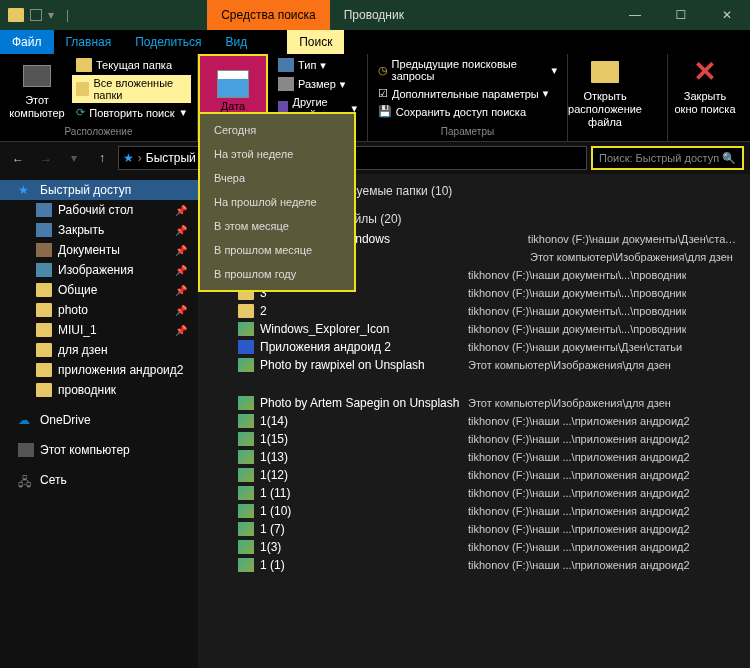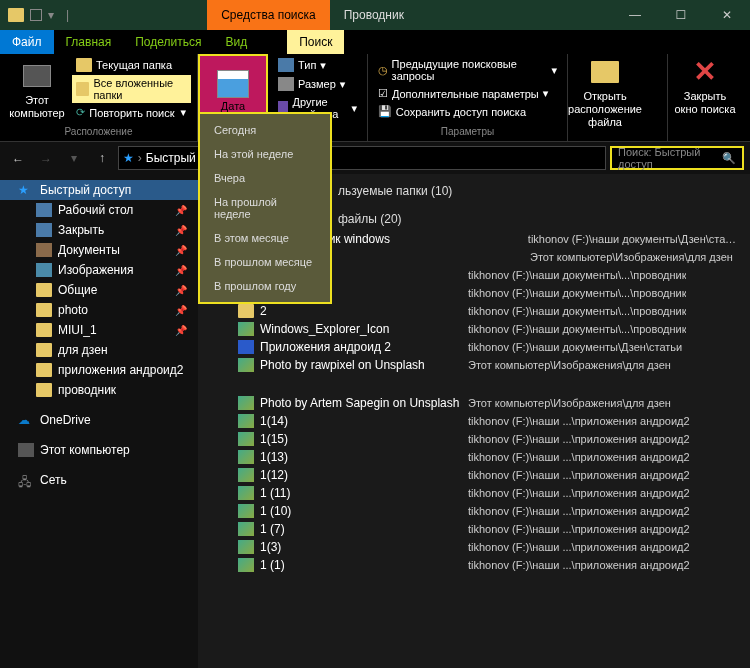--- a/index.html
+++ b/index.html
@@ -11,21 +11,21 @@
 .titlebar .folder-ico { width: 16px; height: 14px; background: #e6c867; border-radius: 1px; }
 .titlebar .tab { height: 30px; padding: 0 14px; display: flex; align-items: center; font-size: 12px; }
 .titlebar .tab.highlight { background: #f97316; color: #000; }
 .titlebar .tab.normal { color: #ddd; }
 .titlebar .spacer { flex: 1; }
 .winctrl { display: flex; }
 .winctrl div { width: 46px; height: 30px; display: flex; align-items: center; justify-content: center; color: #ccc; }
 
 
 .menubar { display: flex; height: 24px; background: #000; align-items: stretch; }
-.menubar .item { padding: 0 12px; display: flex; align-items: center; font-size: 12px; color: #84cc16; }
+.menubar .item { padding: 0 12px; display: flex; align-items: center; font-size: 12px; color: #0ea5e9; }
 .menubar .item.file { background: #0078d4; color: #fff; }
 .menubar .item.highlight { background: #fff29a; color: #000; }
 
 
 .ribbon { display: flex; background: #000; height: 88px; border-bottom: 1px solid #333; position: relative; }
 .ribbon-group { display: flex; flex-direction: column; padding: 2px 6px; border-right: 1px solid #333; }
 .ribbon-group .top { flex: 1; display: flex; gap: 4px; }
 .ribbon-group .label { font-size: 10px; color: #888; text-align: center; padding: 2px 0; }
 .big-btn { display: flex; flex-direction: column; align-items: center; justify-content: center; width: 62px; font-size: 11px; line-height: 1.2; text-align: center; }
 .big-btn .ico { width: 32px; height: 32px; margin-bottom: 2px; display: flex; align-items: center; justify-content: center; }
@@ -37,30 +37,30 @@
 .ico-refresh { color: #4a9; }
 .ico-check { color: #fff; }
 .ico-prev { color: #d4a84a; }
 .ico-save { color: #4ad4a8; }
 .close-x { color: #e04545; font-size: 28px; font-weight: bold; }
 
 
 .date-group { background: #be185d; color: #000; border: 2px solid #eee020; position: relative; padding: 14px; width: 70px; }
 .date-btn { display: flex; flex-direction: column; align-items: center; font-size: 11px; line-height: 1.2; text-align: center; }
 .date-btn .ico { width: 32px; height: 28px; background: linear-gradient(#fff 30%, #4a9fdf 30%); border: 1px solid #888; margin-bottom: 2px; }
-.dropdown { position: absolute; left: 198px; top: 112px; width: 134px; background: #5a5a3a; border: 2px solid #eee020; z-index: 100; padding: 4px 0; }
+.dropdown { position: absolute; left: 198px; top: 112px; width: 158px; background: #5a5a3a; border: 2px solid #eee020; z-index: 100; padding: 4px 0; }
 .dropdown .ditem { padding: 6px 14px; font-size: 11px; color: #ddd; }
 
 
 .navbar { display: flex; align-items: center; height: 32px; background: #111; padding: 0 6px; gap: 4px; }
 .navbar .arr { width: 24px; text-align: center; color: #ccc; }
 .navbar .arr.dis { color: #555; }
 .addrbar { flex: 1; display: flex; align-items: center; background: #000; border: 1px solid #444; height: 24px; padding: 0 4px; gap: 4px; }
 .star { color: #2a9fff; }
-.searchbox { width: 134px; height: 24px; background: #000; border: 2px solid #eee020; display: flex; align-items: center; padding: 0 6px; color: #888; font-size: 11px; }
+.searchbox { width: 153px; height: 24px; background: #000; border: 2px solid #eee020; display: flex; align-items: center; padding: 0 6px; color: #888; font-size: 11px; }
 .searchbox .sicon { margin-left: auto; }
 
 
 .content { display: flex; height: calc(668px - 30px - 24px - 88px - 32px); }
 .tree { width: 198px; background: #111; padding: 6px 0; overflow: hidden; }
 .tree .titem { display: flex; align-items: center; gap: 6px; padding: 3px 10px 3px 18px; font-size: 12px; }
 .tree .titem.sel { background: #2a5a8a; }
 .tree .titem .tico { width: 16px; height: 14px; flex-shrink: 0; }
 .tree .titem.sub { padding-left: 36px; }
 .tree .spacer { height: 10px; }

